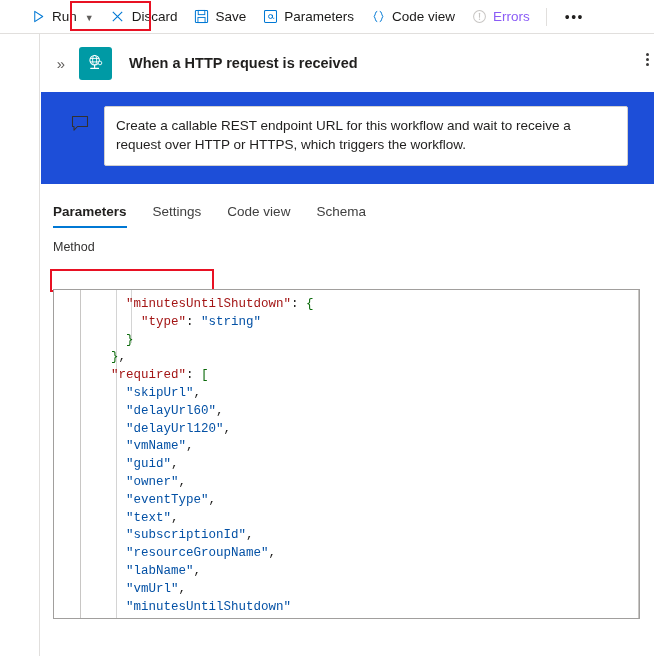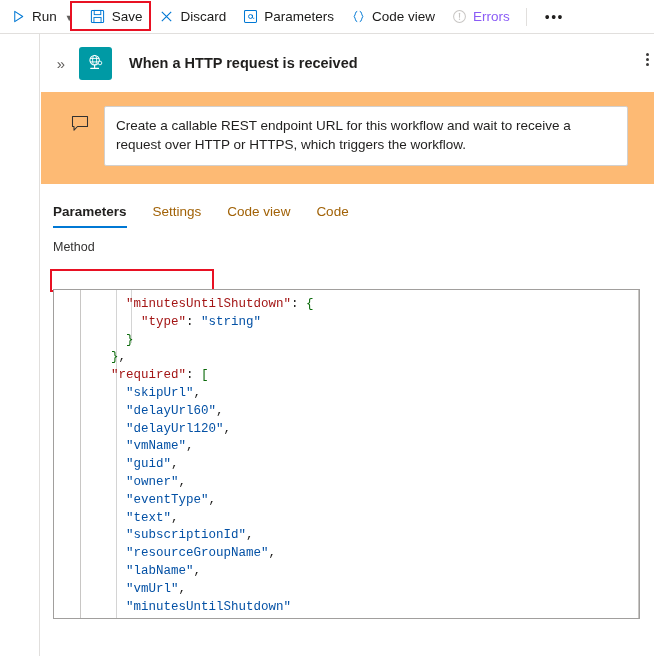--- a/index.html
+++ b/index.html
@@ -14,21 +14,21 @@
     color: #201f1e;
     overflow: hidden;
     position: relative;
   }
 
   
   .toolbar {
     height: 33px;
     display: flex;
     align-items: center;
-    padding-left: 2px;
+    padding-left: 22px;
     box-sizing: border-box;
     background: #ffffff;
     position: relative;
   }
   .tb-item {
     display: flex;
     align-items: center;
     gap: 6px;
     height: 27px;
     padding: 0 8px;
@@ -161,21 +161,21 @@
   }
   .kebab i {
     display: block;
     width: 3px; height: 3px;
     background: #3b3a39;
     border-radius: 50%;
   }
 
   
   .desc-wrap {
-    background: #fdba74;
+    background: #1d4ed8;
     padding: 14px 26px 18px 29px;
     display: flex;
     align-items: flex-start;
     gap: 14px;
     box-sizing: border-box;
   }
   .comment-icon {
     width: 20px; height: 20px;
     flex: 0 0 auto;
     margin-top: 8px;
@@ -198,21 +198,21 @@
     display: flex;
     align-items: flex-end;
     gap: 26px;
     padding: 16px 0 0 12px;
     height: 44px;
     box-sizing: border-box;
     border-bottom: none;
   }
   .tab {
     font-size: 13.5px;
-    color: #a16207;
+    color: #404040;
     padding-bottom: 9px;
     cursor: pointer;
     position: relative;
     white-space: nowrap;
   }
   .tab.active {
     font-weight: bold;
     color: #201f1e;
   }
   .tab.active::after {
@@ -338,35 +338,35 @@
         <path d="M4 2.5 L12.5 8 L4 13.5 Z" fill="none" stroke="#0078d4" stroke-width="1.1" stroke-linejoin="round"></path>
       </svg>
     </span>
     <span>Run</span>
     <span class="tb-caret">▼</span>
   </div>
 
   <div class="tb-item">
     <span class="tb-ico">
       <svg viewBox="0 0 16 16" width="15" height="15" aria-hidden="true">
+        <path d="M3 3 L13 13 M13 3 L3 13" stroke="#0078d4" stroke-width="1.2" fill="none"></path>
+      </svg>
+    </span>
+    <span>Discard</span>
+  </div>
+
+  <div class="tb-item">
+    <span class="tb-ico">
+      <svg viewBox="0 0 16 16" width="15" height="15" aria-hidden="true">
         <rect x="1.5" y="1.5" width="13" height="13" rx="1" fill="none" stroke="#0078d4" stroke-width="1.1"></rect>
         <rect x="4.5" y="1.5" width="7" height="4.5" fill="none" stroke="#0078d4" stroke-width="1"></rect>
         <rect x="4.2" y="9" width="7.6" height="5.5" fill="none" stroke="#0078d4" stroke-width="1"></rect>
       </svg>
     </span>
     <span>Save</span>
-  </div>
-
-  <div class="tb-item">
-    <span class="tb-ico">
-      <svg viewBox="0 0 16 16" width="15" height="15" aria-hidden="true">
-        <path d="M3 3 L13 13 M13 3 L3 13" stroke="#0078d4" stroke-width="1.2" fill="none"></path>
-      </svg>
-    </span>
-    <span>Discard</span>
   </div>
 
   <div class="tb-item">
     <span class="tb-ico">
       <svg viewBox="0 0 16 16" width="15" height="15" aria-hidden="true">
         <rect x="1.6" y="1.6" width="12.8" height="12.8" rx="1" fill="none" stroke="#0078d4" stroke-width="1.1"></rect>
         <circle cx="8" cy="8" r="2.1" fill="none" stroke="#0078d4" stroke-width="1"></circle>
         <path d="M10.1 6.2 v3.1 a1.5 1.5 0 0 0 1.9 0.5" fill="none" stroke="#0078d4" stroke-width="1"></path>
       </svg>
     </span>
@@ -434,21 +434,21 @@
           <path d="M2.5 2.5 H17.5 V12.5 H7.5 L4 16.2 V12.5 H2.5 Z" fill="none" stroke="#323130" stroke-width="1.05" stroke-linejoin="round"></path>
         </svg>
       </span>
       <div class="desc-box">Create a callable REST endpoint URL for this workflow and wait to receive a request over HTTP or HTTPS, which triggers the workflow.</div>
     </div>
 
     <div class="tabs">
       <div class="tab active">Parameters</div>
       <div class="tab">Settings</div>
       <div class="tab">Code view</div>
-      <div class="tab">Code</div>
+      <div class="tab">Schema</div>
     </div>
 
     <div class="field-wrap">
       <div class="field-label">Method</div>
     </div>
 
     <div class="schema-label-row">
       <span class="annot-schema"></span>
     </div>
 

